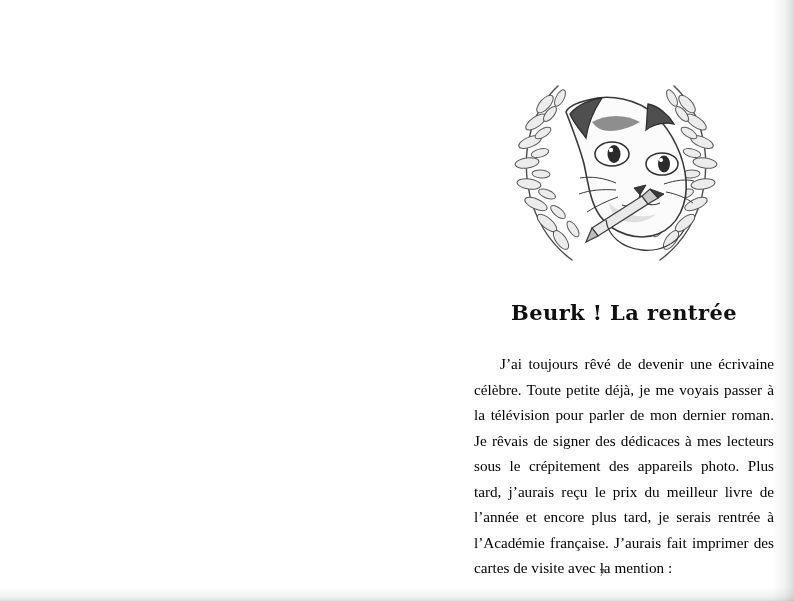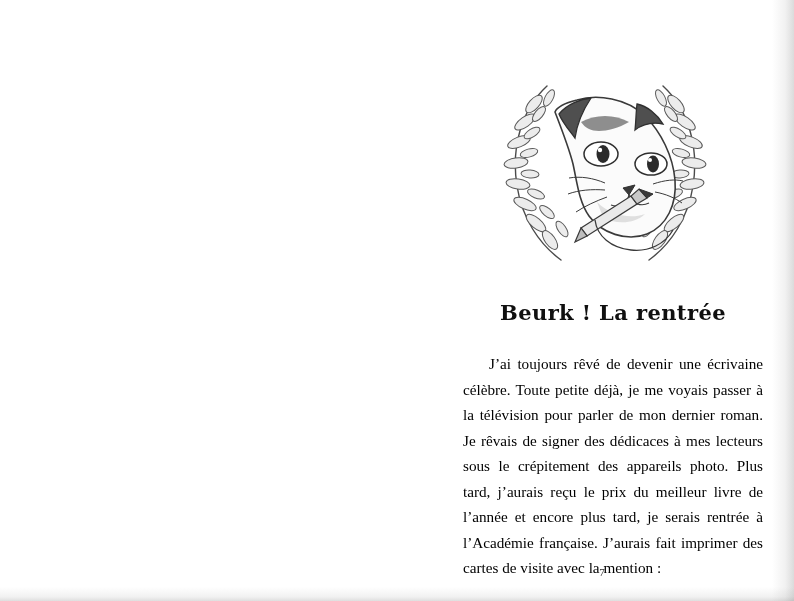--- a/index.html
+++ b/index.html
@@ -36,21 +36,21 @@
     left: 0;
     bottom: 0;
     width: 794px;
     height: 14px;
     background: linear-gradient(to bottom, rgba(255,255,255,0) 0%, rgba(120,120,120,0.10) 70%, rgba(90,90,90,0.20) 100%);
     pointer-events: none;
   }
 
   .content-column {
     position: absolute;
-    left: 463px;
+    left: 474px;
     top: 52px;
     width: 300px;
   }
 
   .illustration {
     width: 254px;
     height: 228px;
     margin: 0 auto 0 14px;
     position: relative;
   }

